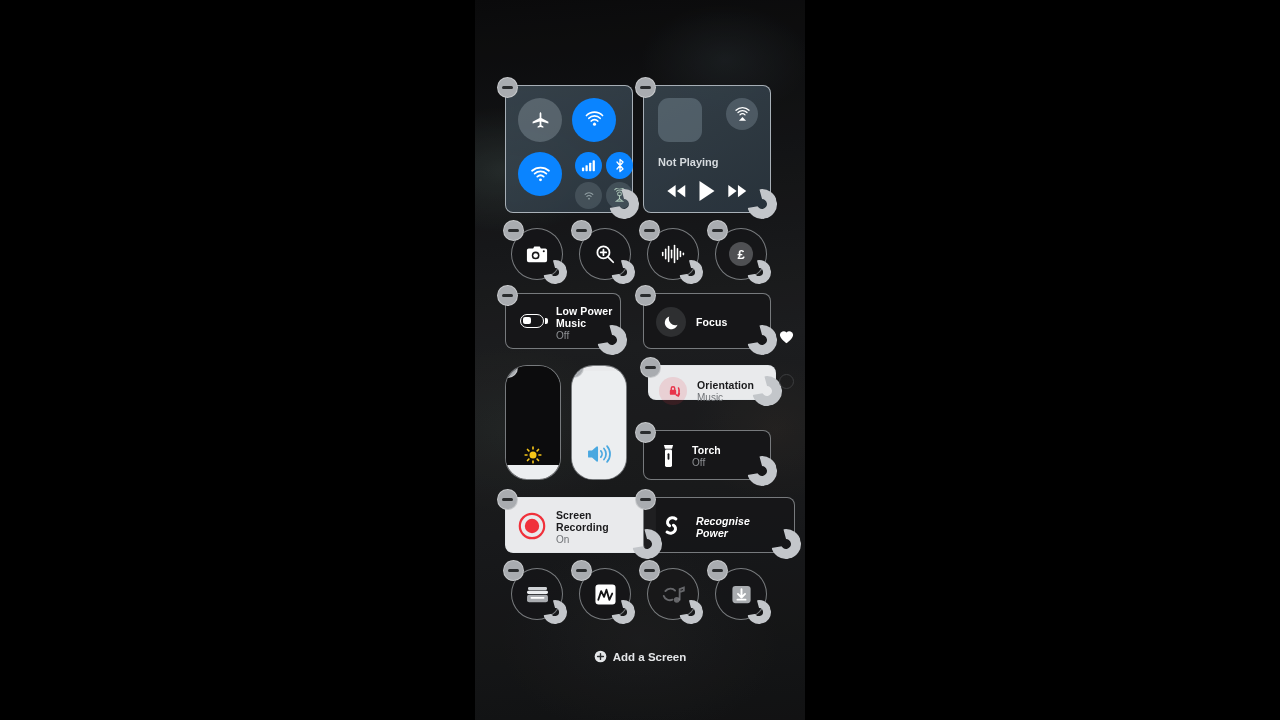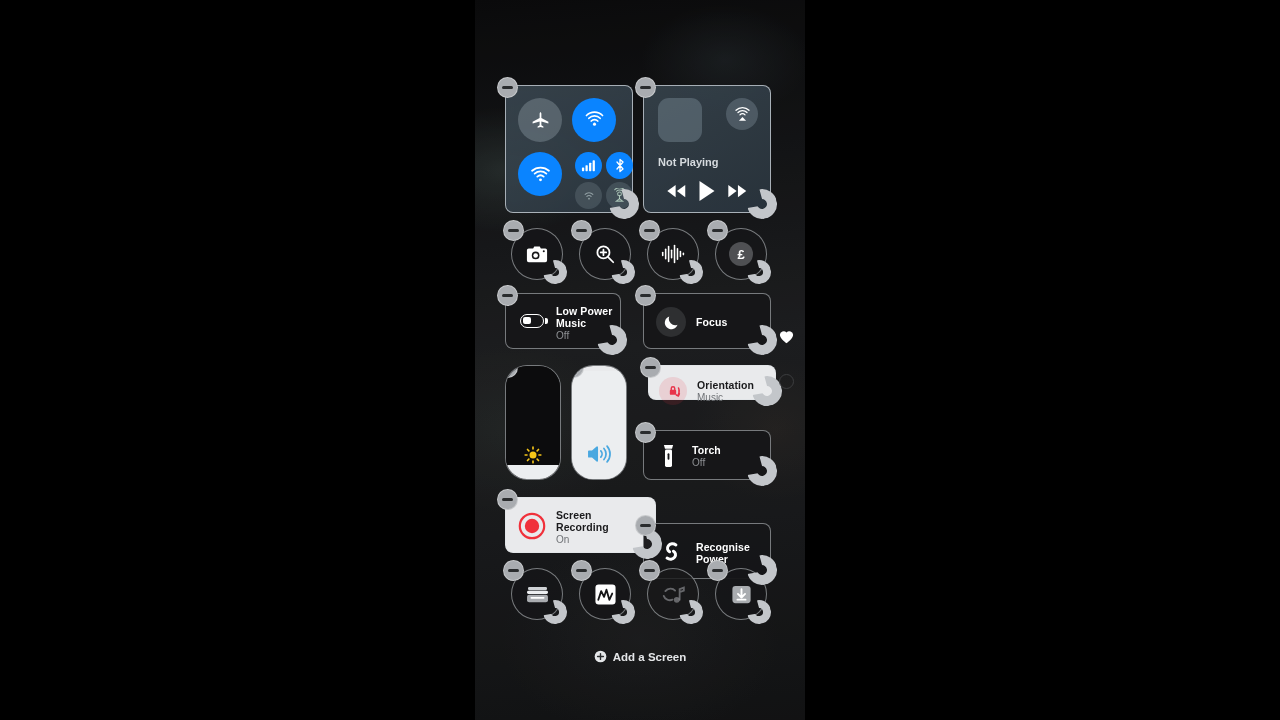--- a/index.html
+++ b/index.html
@@ -425,21 +425,21 @@
               <circle cx="14" cy="14" r="7.2" fill="#f0303a"></circle>
             </svg>
           </span>
         </div>
         <div class="lbl" style="left:50px; top:11px;">Screen</div>
         <div class="lbl" style="left:50px; top:23px;">Recording</div>
         <div class="sub" style="left:50px; top:36px;">On</div>
         <div class="handle"></div>
       </div>
 
-      <div class="w" style="left:168px; top:523px; width:128px; height:56px;">
+      <div class="w" style="left:168px; top:497px; width:152px; height:56px;font-style:italic;">
         <div class="minus">
             <i></i>
           </div>
         <div style="position:absolute; left:14px; top:14px;">
           <span>
             <svg width="27" height="27" viewBox="0 0 28 28" fill="none" stroke="#fff" stroke-width="3.1" stroke-linecap="round">
               <path d="M18.6 7.2c-2.6-1.9-6.1-1.5-7.9 1-1.6 2.3-.9 4.6 1.3 6.1"></path>
               <path d="M9.4 20.8c2.6 1.9 6.1 1.5 7.9-1 1.6-2.3.9-4.6-1.3-6.1"></path>
             </svg>
           </span>

